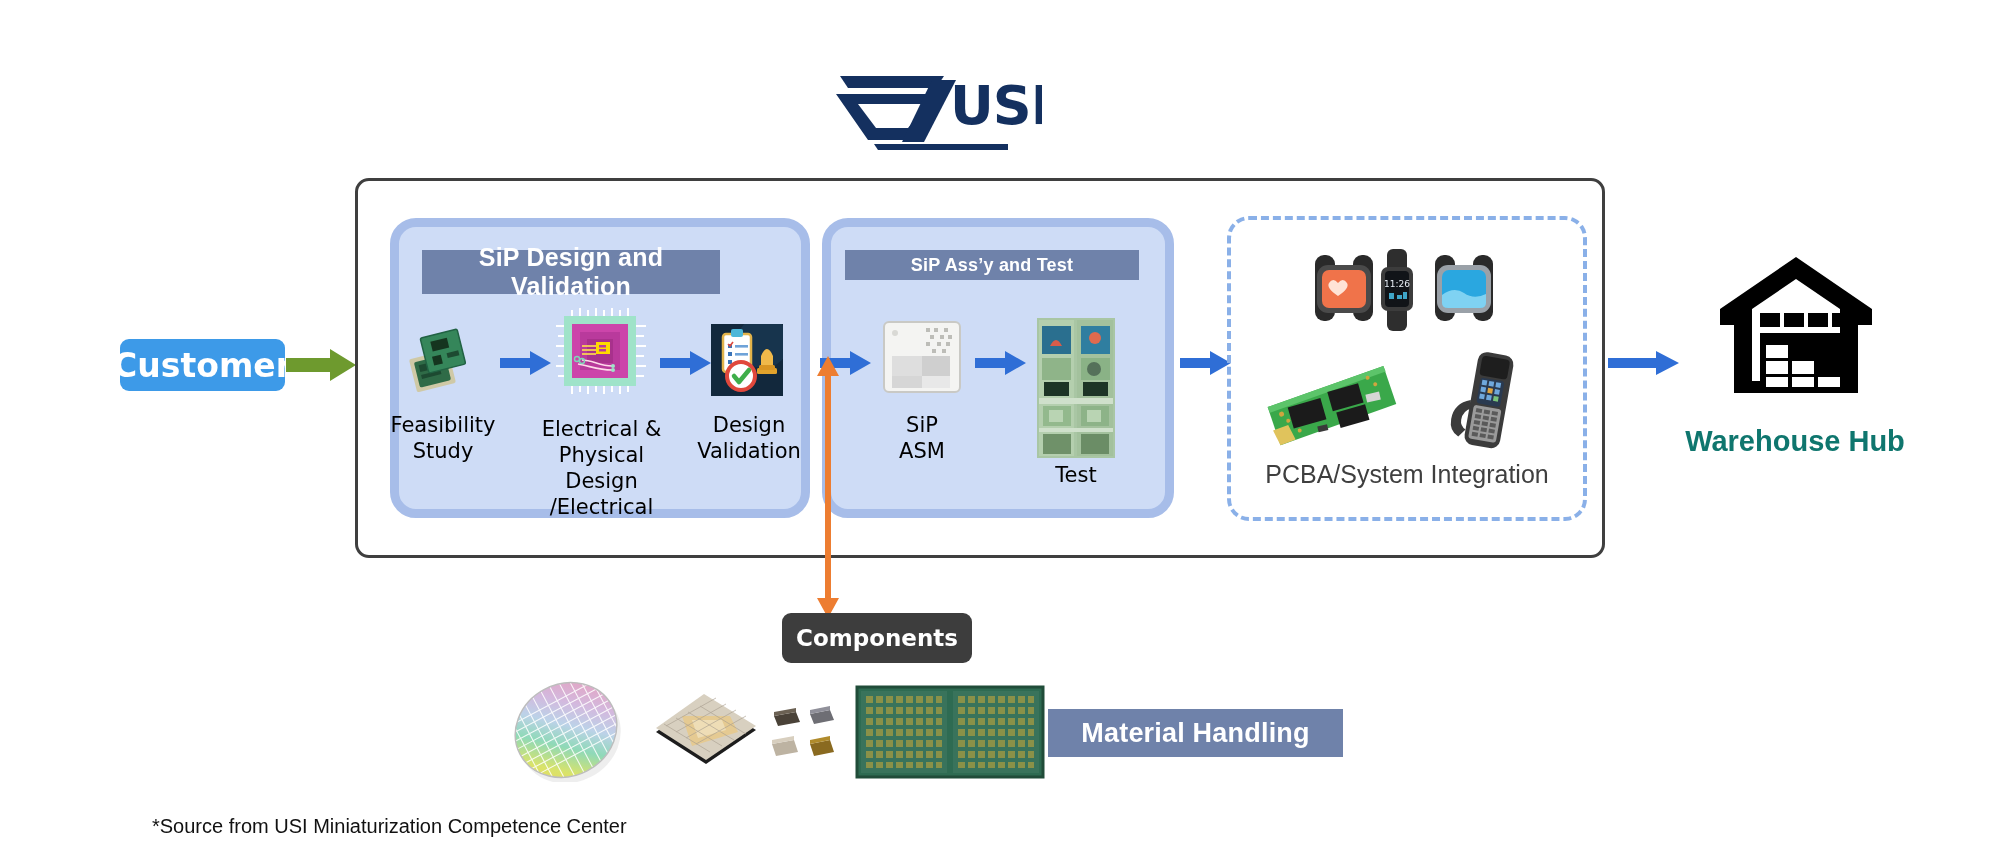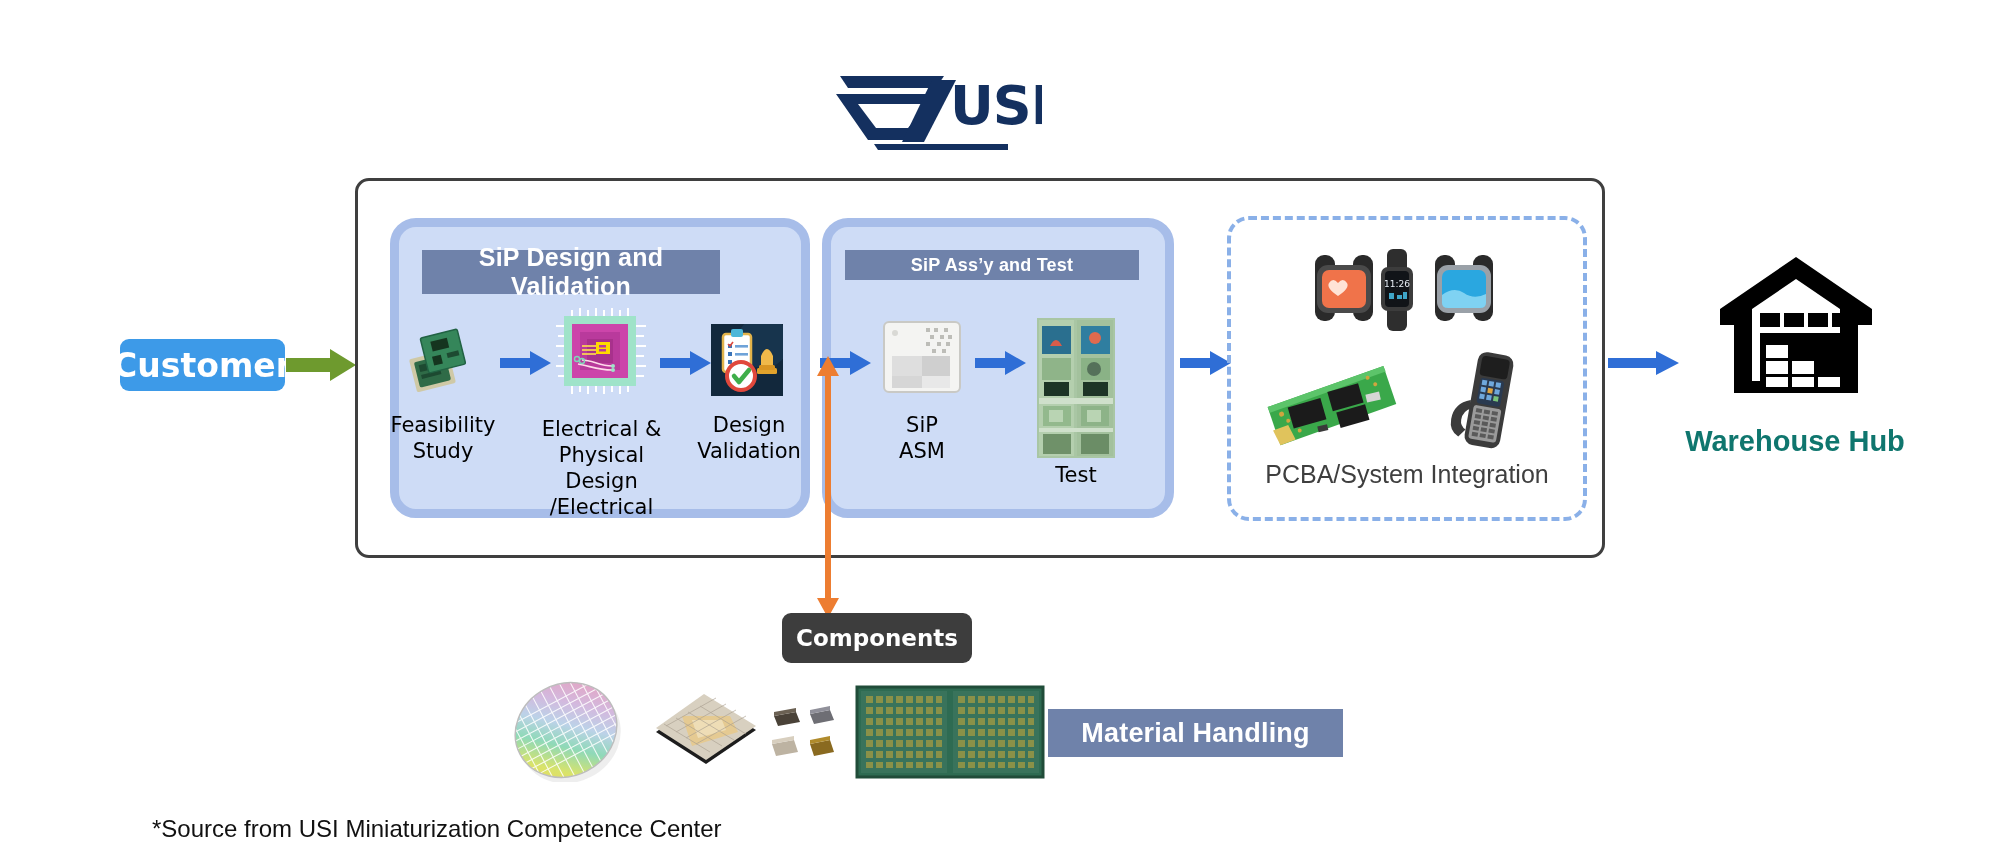--- a/index.html
+++ b/index.html
@@ -63,21 +63,21 @@
     left:1227px;top:460px;width:360px;height:34px;
     color:#3f3f3f;font-weight:normal;font-size:25px;text-align:center;}
 
   
   #warehouse-icon{left:1716px;top:251px;width:160px;height:145px;}
   #warehouse-label{
     left:1630px;top:425px;width:330px;height:36px;
     color:#0f766e;font-weight:bold;font-size:29px;text-align:center;}
 
   
-  #footnote{left:152px;top:815px;color:#111;font-size:24px;
+  #footnote{left:152px;top:815px;color:#111;font-size:20px;
     font-family:"Liberation Sans", sans-serif;}
 
   
   .tile{overflow:hidden;text-align:center;}
 </style>
 </head>
 <body>
 
 <div class="abs" id="usi-logo">
   <svg width="210" height="82" viewBox="0 0 210 82">

